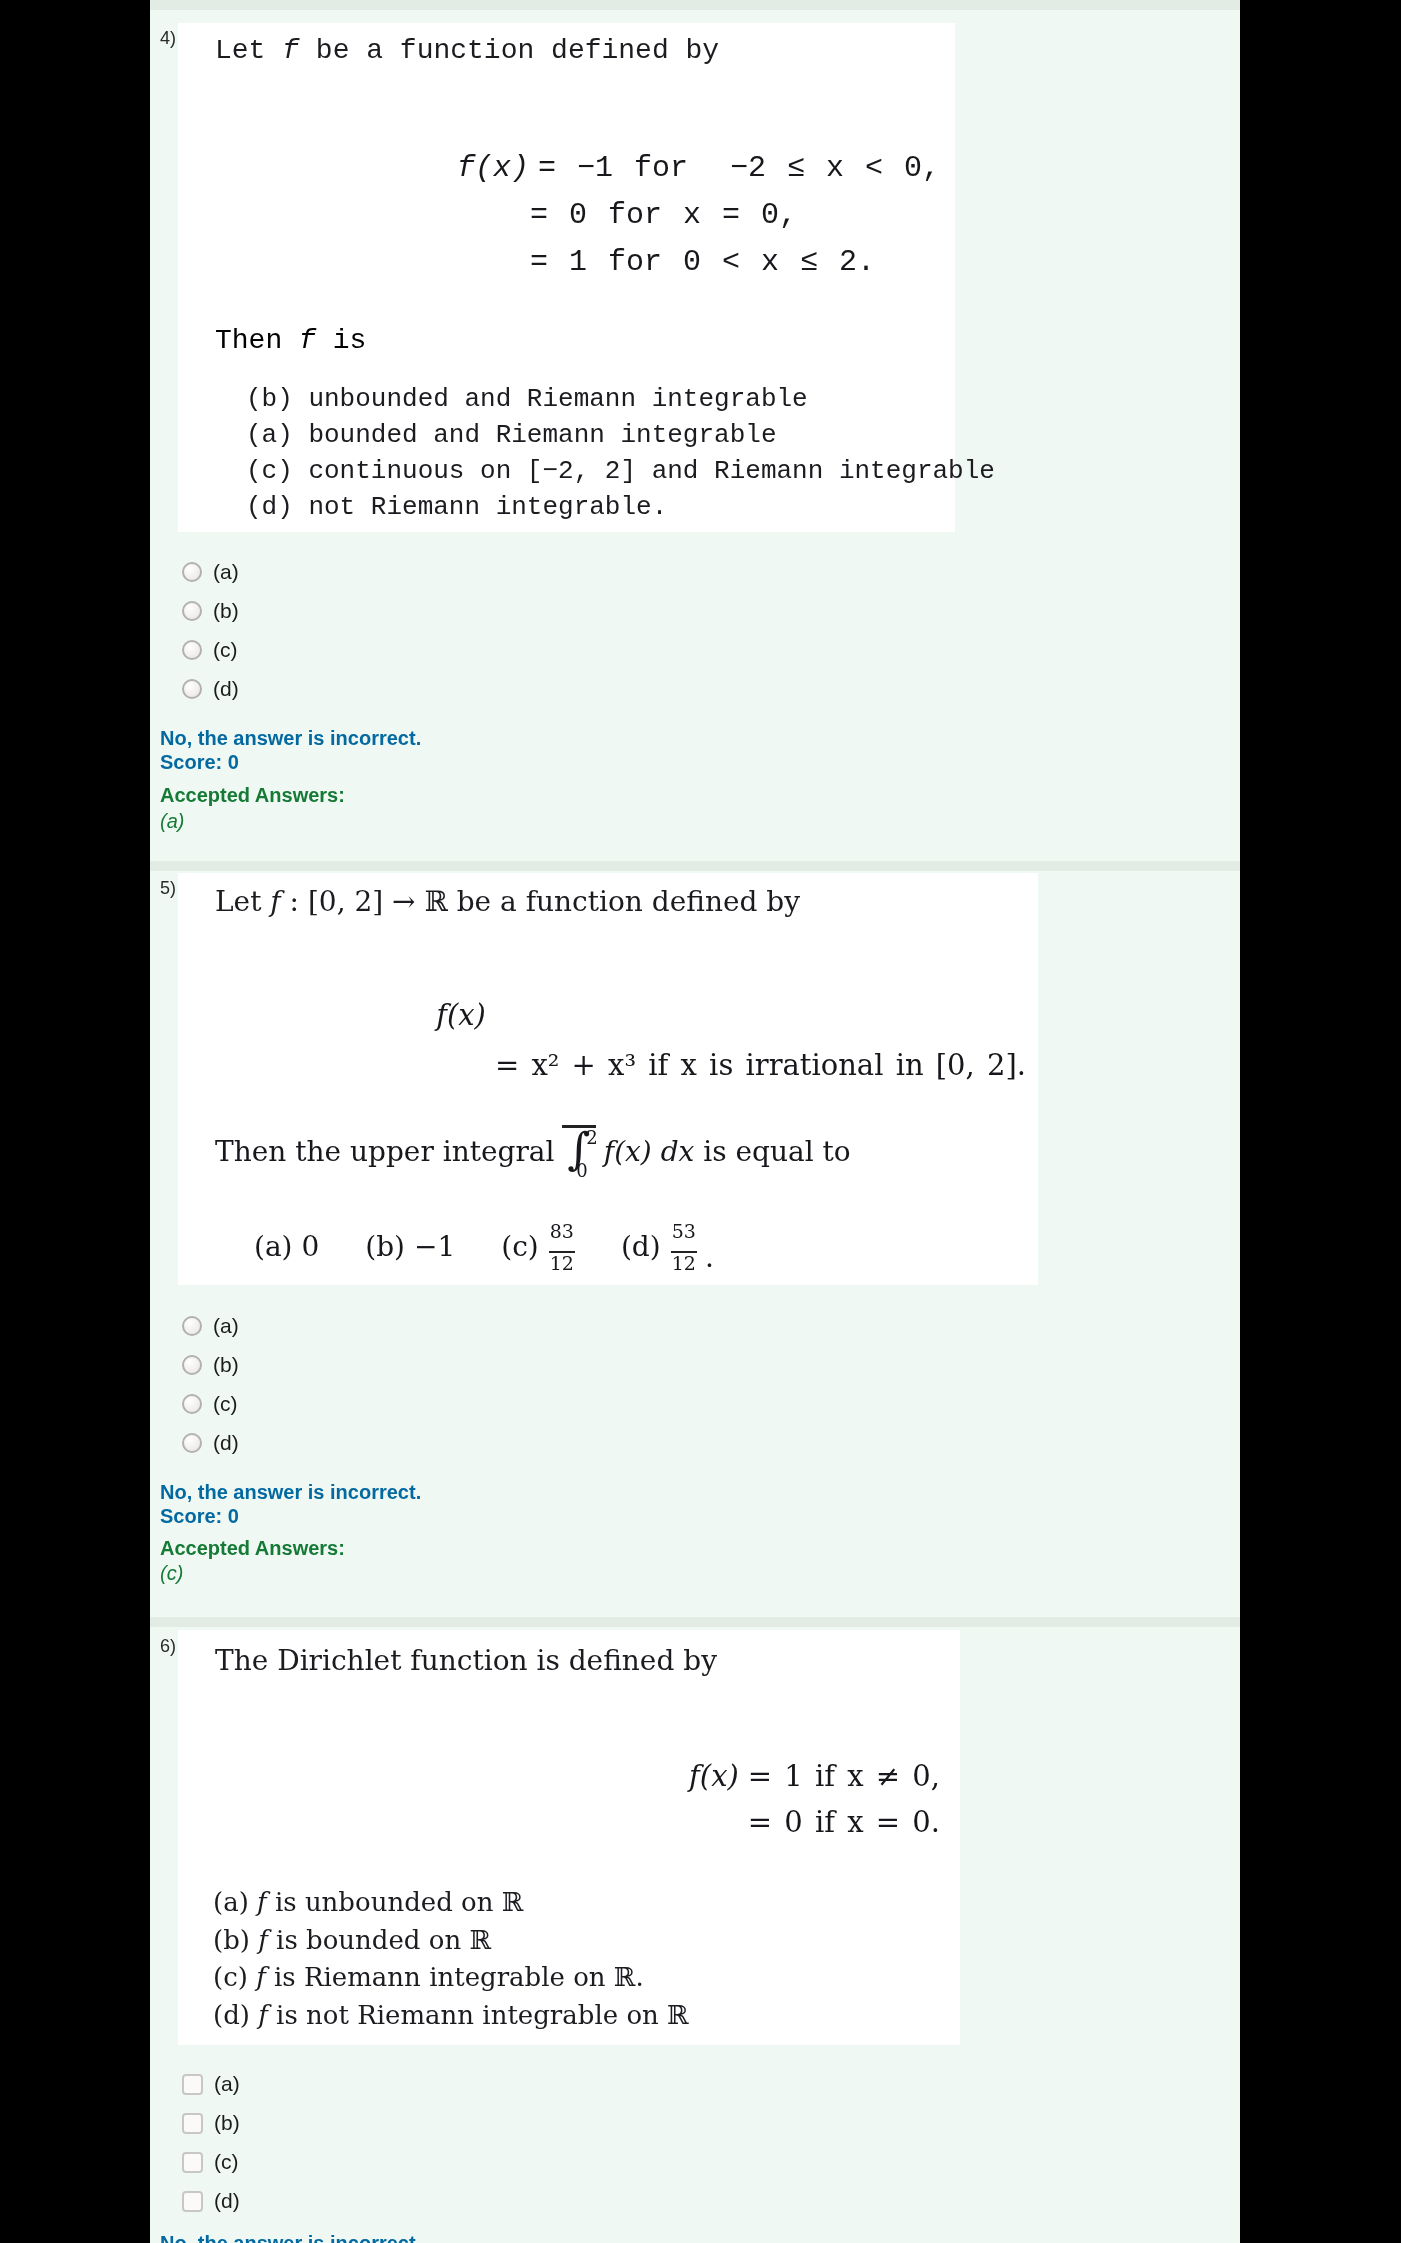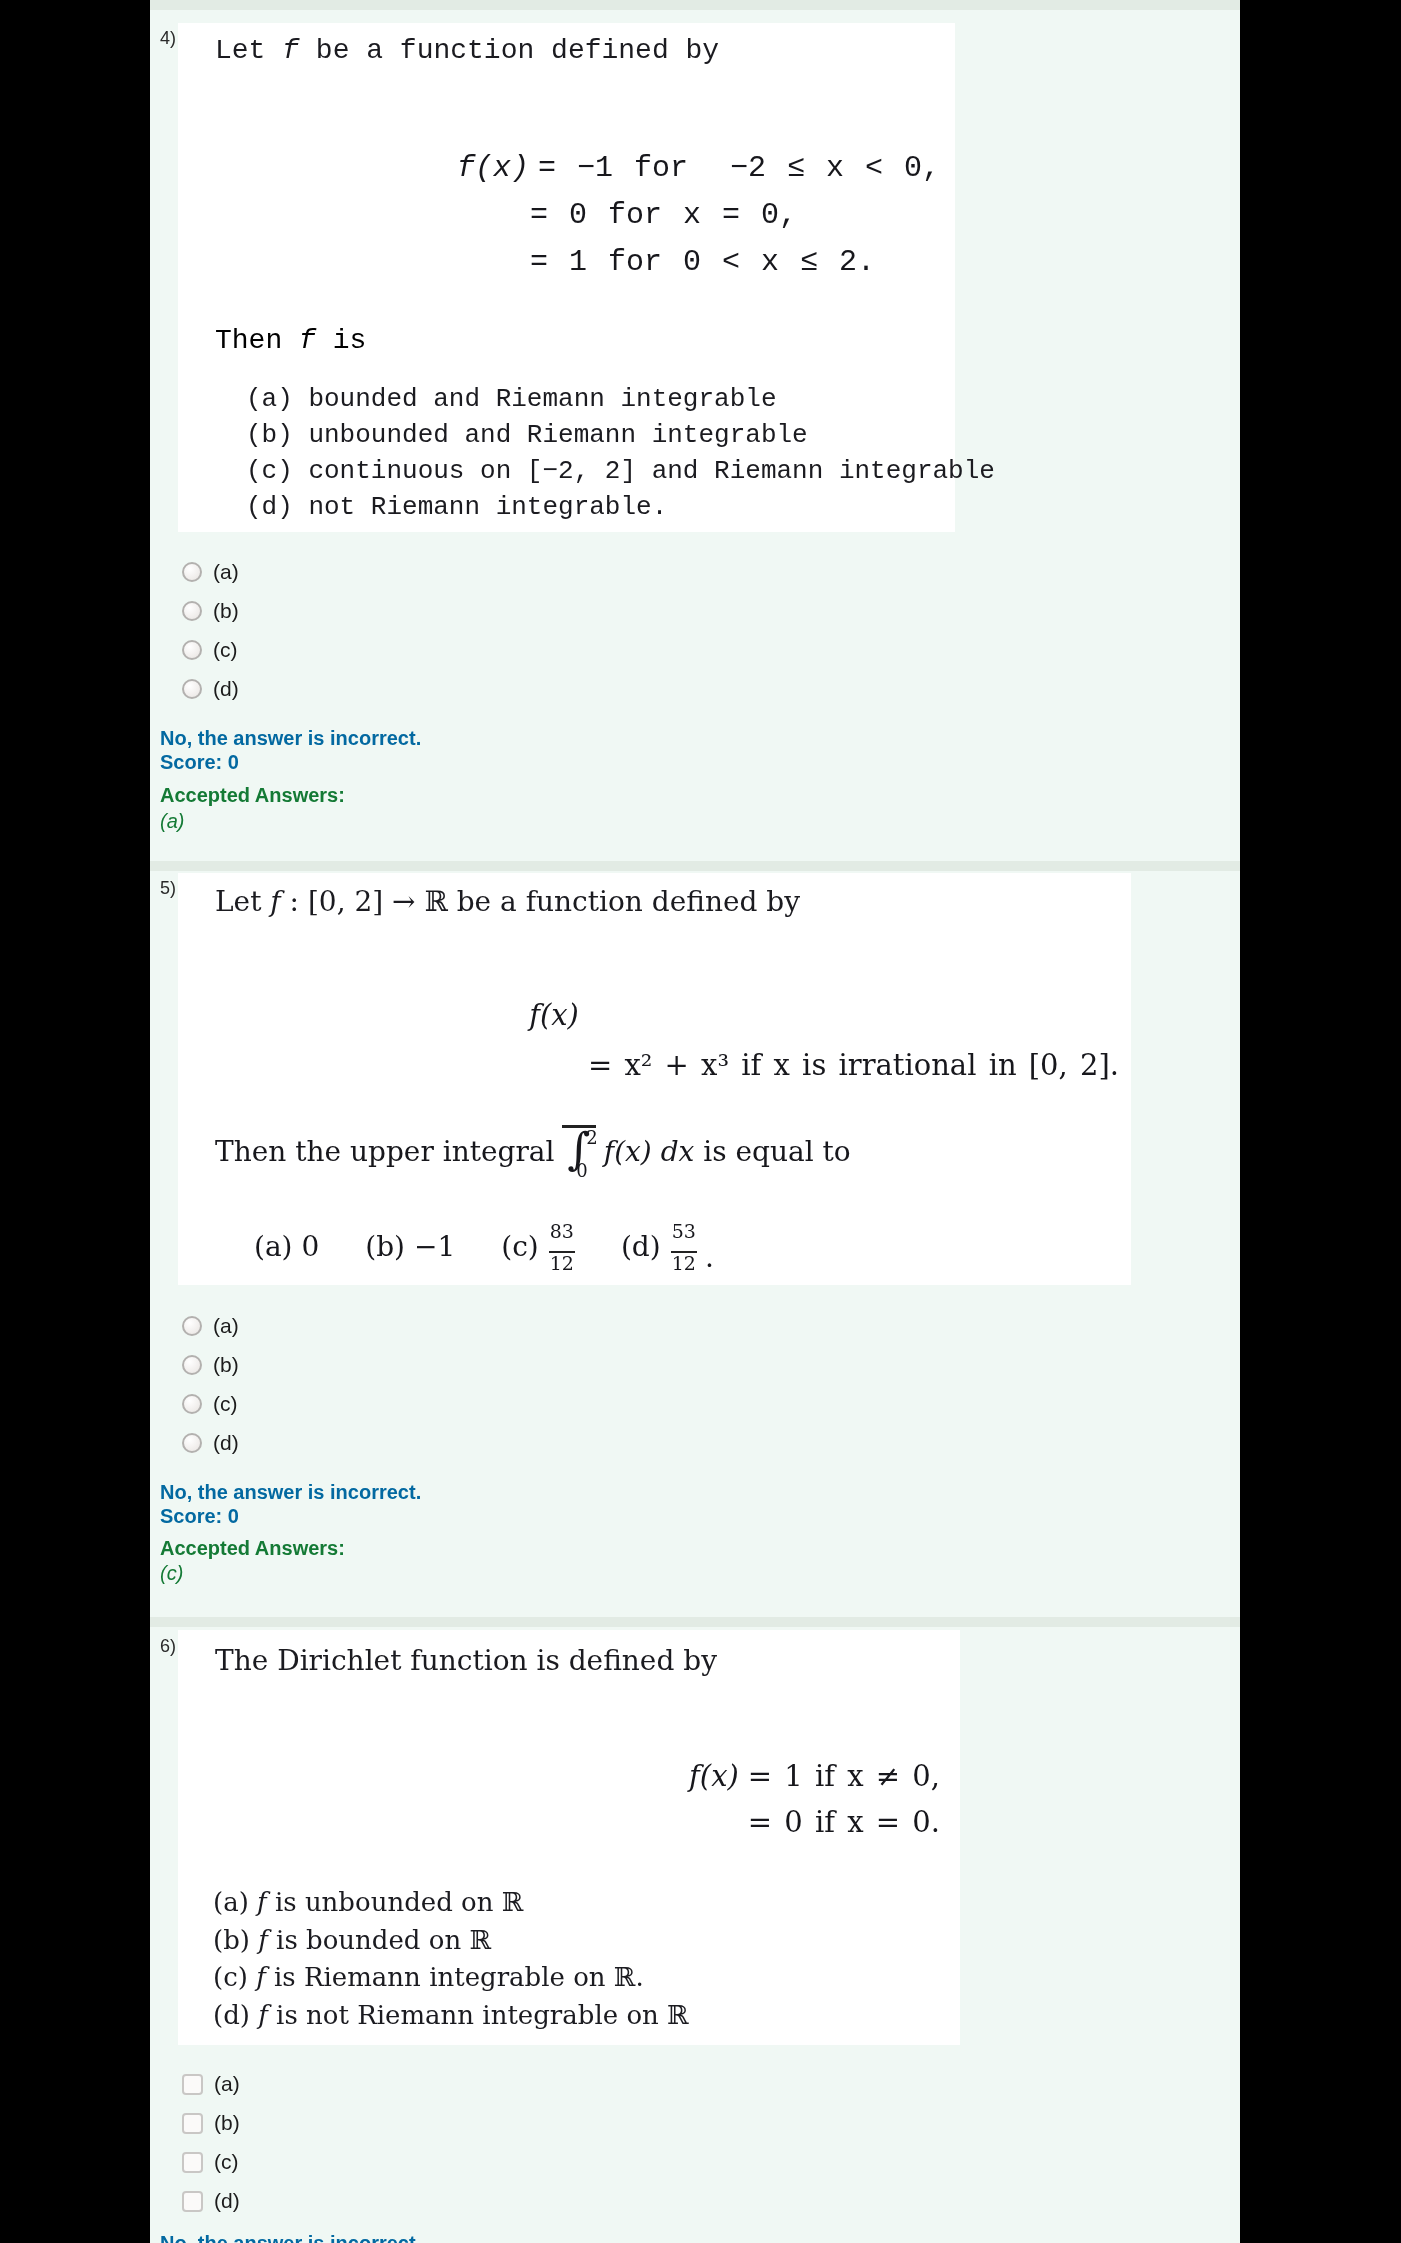--- a/index.html
+++ b/index.html
@@ -81,22 +81,22 @@
             <span class="eq-lhs"></span>
             <span class="eq-rhs">= 0 for x = 0,</span>
           </div>
         <div class="eq-row">
             <span class="eq-lhs"></span>
             <span class="eq-rhs">= 1 for 0 &lt; x ≤ 2.</span>
           </div>
       </div>
       <div class="prompt" style="left:37px; top:302px;"><span>Then </span><span class="mvar">f</span><span> is</span></div>
       <div class="choicelist" style="left:68px; top:358px; line-height:36px;">
+        <div>(b) unbounded and Riemann integrable</div>
         <div>(a) bounded and Riemann integrable</div>
-        <div>(b) unbounded and Riemann integrable</div>
         <div>(c) continuous on [−2, 2] and Riemann integrable</div>
         <div>(d) not Riemann integrable.</div>
       </div>
     </div>
 
     <div class="ctrl-row" style="top:560px;">
       <span class="radio"></span>
       <span class="ctrl-label">(a)</span>
     </div>
     <div class="ctrl-row" style="top:599px;">
@@ -111,21 +111,21 @@
       <span class="radio"></span>
       <span class="ctrl-label">(d)</span>
     </div>
 
     <div class="fb fb-red" style="top:727px;">No, the answer is incorrect.</div>
     <div class="fb fb-red" style="top:751px;">Score: 0</div>
     <div class="fb fb-green" style="top:784px;">Accepted Answers:</div>
     <div class="fb fb-val" style="top:810px;">(a)</div>
 
     <div class="qnum" style="top:878px;">5)</div>
-    <div class="qbox" style="left:28px; top:873px; width:953px; height:412px;">
+    <div class="qbox" style="left:28px; top:873px; width:860px; height:412px;">
       <div class="qtitle" style="left:37px; top:12px;"><span>Let </span><span class="mvar">f</span><span> : [0, 2] → ℝ be a function defined by</span></div>
       <div class="eq" style="right:12px; top:117px; line-height:50px; font-size:29px;">
         <div class="eq-row">
             <span class="eq-lhs">f(x)</span>
           </div>
         <div class="eq-row">
             <span class="eq-lhs"></span>
             <span class="eq-rhs">= x² + x³ if x is irrational in [0, 2].</span>
           </div>
       </div>

